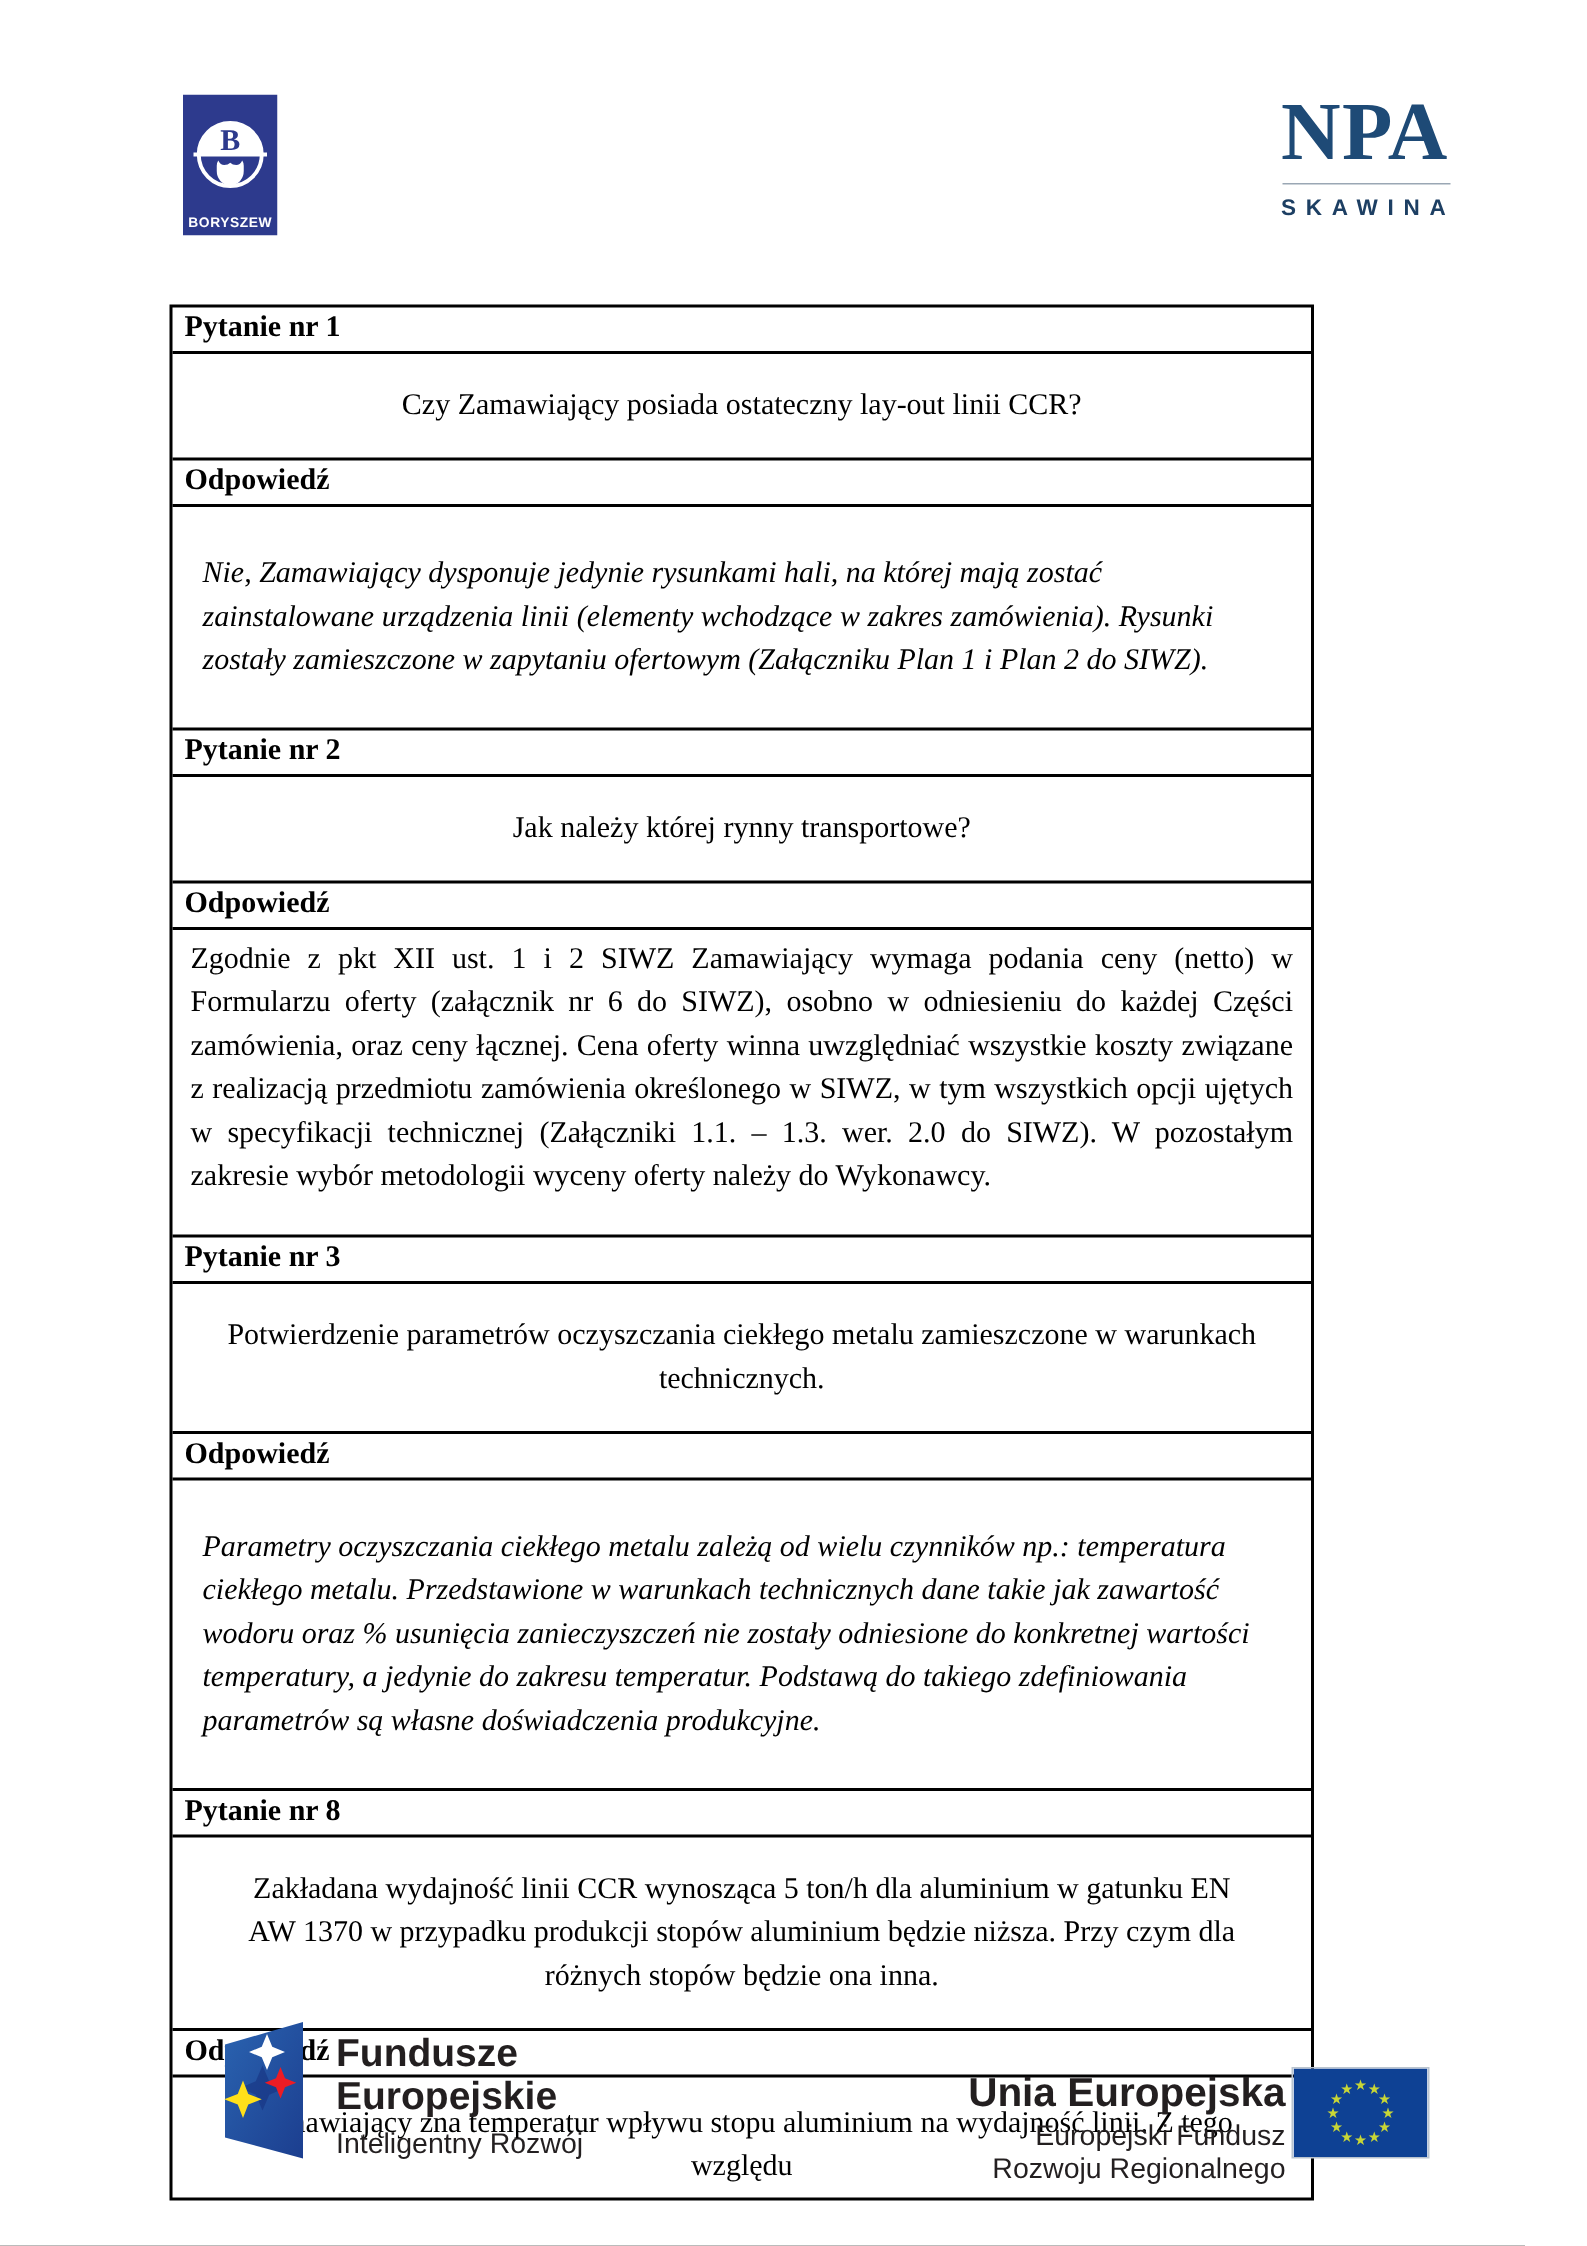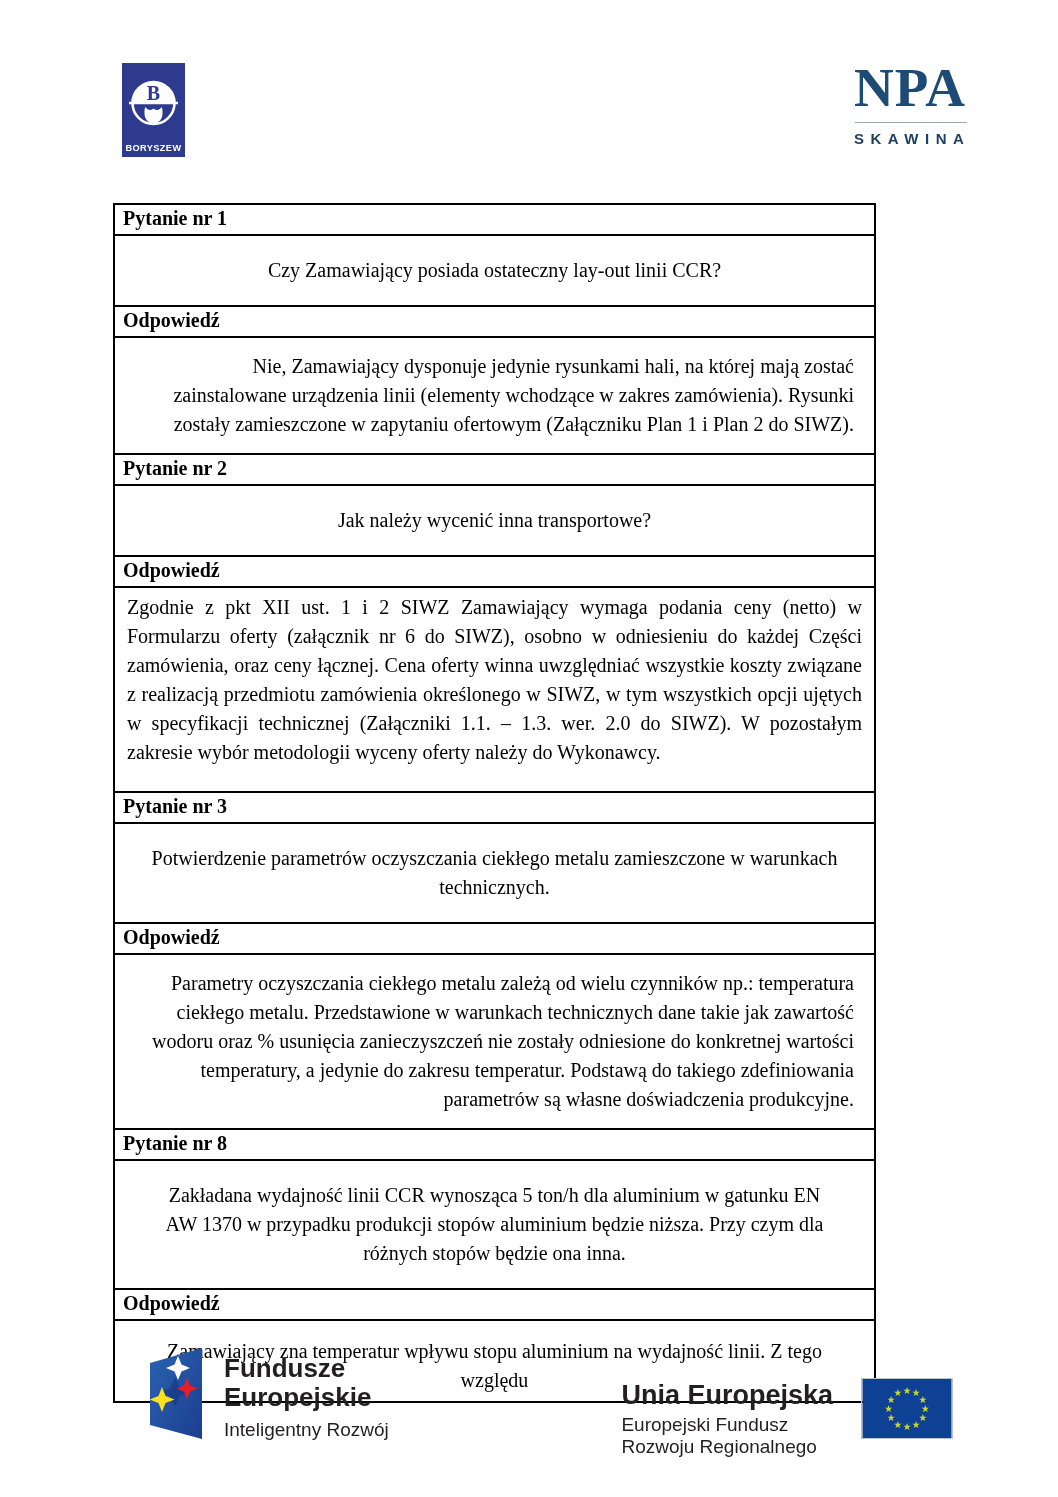--- a/index.html
+++ b/index.html
@@ -52,23 +52,24 @@
     padding:2px 8px 4px 8px;
     line-height:1.15;
     text-align:left;
   }
   .row-q{
     text-align:center;
     line-height:29px;
     padding:20px 36px;
   }
   .row-a-center{
-    text-align:right;
+    text-align:left;
     line-height:29px;
-    padding:14px 20px;
+    padding:30px 20px;
+    font-style:italic;
   }
   .row-a-justify{
     text-align:justify;
     line-height:29px;
     padding:5px 12px 24px 12px;
   }
   .row-a-last{
     text-align:center;
     line-height:29px;
     padding:16px 20px 6px 20px;
@@ -80,21 +81,21 @@
     font-family:Liberation Sans, sans-serif;color:var(--footer-text);
   }
   .fe-text{margin-left:18px;padding-top:8px;}
   .fe-title{font-weight:bold;font-size:26px;line-height:1.1;}
   .fe-sub{font-size:19px;margin-top:8px;}
   .footer-right{
     position:absolute;top:1378px;right:105px;
     display:flex;align-items:flex-start;
     font-family:"Liberation Sans", sans-serif;color:var(--footer-text);
   }
-  .ue-text{text-align:left;margin-right:28px;padding-top:2px;}
+  .ue-text{text-align:right;margin-right:4px;padding-top:2px;}
   .ue-title{font-weight:bold;font-size:27px;line-height:1.15;}
   .ue-sub{font-weight:normal;font-size:19px;line-height:1.18;margin-top:3px;}
   .eu-flag{border:1px solid #b9c4cf;display:block;}
 </style>
 </head>
 <body>
 
 <div class="page">
 
   <div class="boryszew-logo">
@@ -116,21 +117,21 @@
   </div>
 
   <div class="qa-table">
 
     <div class="row row-label">Pytanie nr 1</div>
     <div class="row row-q">Czy Zamawiający posiada ostateczny lay-out linii CCR?</div>
     <div class="row row-label">Odpowiedź</div>
     <div class="row row-a-center">Nie, Zamawiający dysponuje jedynie rysunkami hali, na której mają zostać zainstalowane urządzenia linii (elementy wchodzące w zakres zamówienia). Rysunki zostały zamieszczone w zapytaniu ofertowym (Załączniku Plan 1 i Plan 2 do SIWZ).</div>
 
     <div class="row row-label">Pytanie nr 2</div>
-    <div class="row row-q">Jak należy wycenić inna transportowe?</div>
+    <div class="row row-q">Jak należy której rynny transportowe?</div>
     <div class="row row-label">Odpowiedź</div>
     <div class="row row-a-justify">Zgodnie z pkt XII ust. 1 i 2 SIWZ Zamawiający wymaga podania ceny (netto) w Formularzu oferty (załącznik nr 6 do SIWZ), osobno w odniesieniu do każdej Części zamówienia, oraz ceny łącznej. Cena oferty winna uwzględniać wszystkie koszty związane z realizacją przedmiotu zamówienia określonego w SIWZ, w tym wszystkich opcji ujętych w specyfikacji technicznej (Załączniki 1.1. – 1.3. wer. 2.0 do SIWZ). W pozostałym zakresie wybór metodologii wyceny oferty należy do Wykonawcy.</div>
 
     <div class="row row-label">Pytanie nr 3</div>
     <div class="row row-q">Potwierdzenie parametrów oczyszczania ciekłego metalu zamieszczone w warunkach technicznych.</div>
     <div class="row row-label">Odpowiedź</div>
     <div class="row row-a-center">Parametry oczyszczania ciekłego metalu zależą od wielu czynników np.: temperatura ciekłego metalu. Przedstawione w warunkach technicznych dane takie jak zawartość wodoru oraz % usunięcia zanieczyszczeń nie zostały odniesione do konkretnej wartości temperatury, a jedynie do zakresu temperatur. Podstawą do takiego zdefiniowania parametrów są własne doświadczenia produkcyjne.</div>
 
     <div class="row row-label">Pytanie nr 8</div>
     <div class="row row-q">Zakładana wydajność linii CCR wynosząca 5 ton/h dla aluminium w gatunku EN AW 1370 w przypadku produkcji stopów aluminium będzie niższa. Przy czym dla różnych stopów będzie ona inna.</div>

